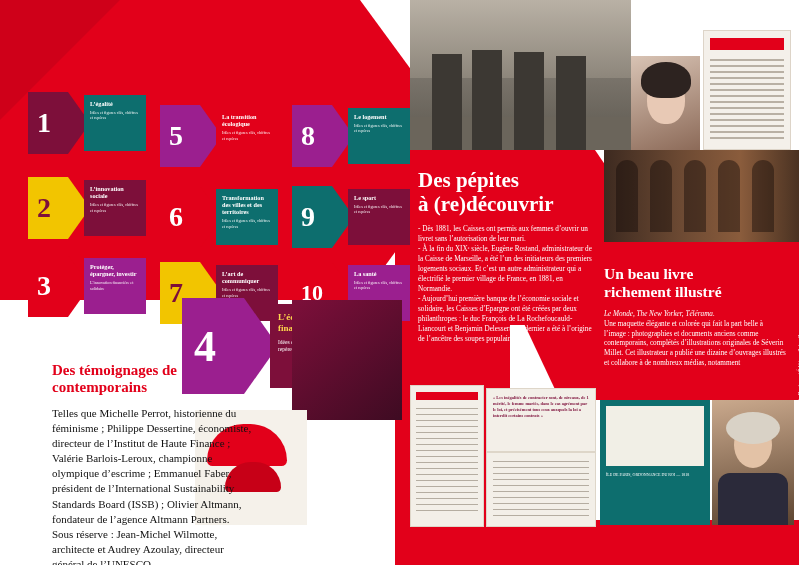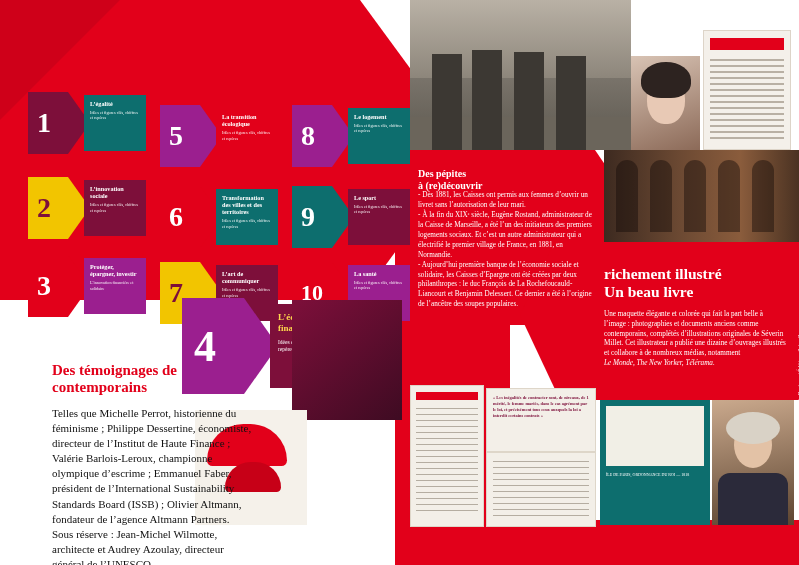--- a/index.html
+++ b/index.html
@@ -86,21 +86,21 @@
 
   
   .blk-title{font-weight:bold;line-height:1.15;}
   .blk-body{line-height:1.38;}
 
   #temoignages{position:absolute;left:52px;top:362px;width:200px;}
   #temoignages .blk-title{color:#e2001a;font-size:15px;margin-bottom:9px;}
   #temoignages .blk-body{color:#111;font-size:11px;}
 
   #pepites{position:absolute;left:418px;top:168px;width:180px;}
-  #pepites .blk-title{color:#ffffff;font-size:10px;}
+  #pepites .blk-title{color:#ffffff;font-size:21px;margin-bottom:9px;}
   #pepites .blk-body{color:#ffffff;font-size:7.2px;}
 
   #beaulivre{position:absolute;left:604px;top:265px;width:182px;}
   #beaulivre .blk-title{color:#ffffff;font-size:15.5px;margin-bottom:9px;}
   #beaulivre .blk-body{color:#ffffff;font-size:7.2px;}
   #beaulivre .ital{font-style:italic;}
 
   
   .photo{position:absolute;overflow:hidden;}
 
@@ -407,25 +407,25 @@
       <div>Des pépites</div>
       <div>à (re)découvrir</div>
     </div>
     <div class="blk-body" style="white-space:pre-line">- Dès 1881, les Caisses ont permis aux femmes d’ouvrir un livret sans l’autorisation de leur mari.
 - À la fin du XIXᵉ siècle, Eugène Rostand, administrateur de la Caisse de Marseille, a été l’un des initiateurs des premiers logements sociaux. Et c’est un autre administrateur qui a électrifié le premier village de France, en 1881, en Normandie.
 - Aujourd’hui première banque de l’économie sociale et solidaire, les Caisses d’Epargne ont été créées par deux philanthropes : le duc François de La Rochefoucauld-Liancourt et Benjamin Delessert. Ce dernier a été à l’origine de l’ancêtre des soupes populaires.</div>
   </div>
 
   <div id="beaulivre">
     <div class="blk-title">
+      <div>Un beau livre</div>
       <div>richement illustré</div>
-      <div>Un beau livre</div>
-    </div>
+    </div>
+    <div class="blk-body ital">Le Monde, The New Yorker, Télérama.</div>
     <div class="blk-body">Une maquette élégante et colorée qui fait la part belle à l’image : photographies et documents anciens comme contemporains, complétés d’illustrations originales de Séverin Millet. Cet illustrateur a publié une dizaine d’ouvrages illustrés et collabore à de nombreux médias, notamment</div>
-    <div class="blk-body ital">Le Monde, The New Yorker, Télérama.</div>
   </div>
 
   <div id="temoignages">
     <div class="blk-title">Des témoignages de contemporains</div>
     <div class="blk-body" style="white-space:pre-line">Telles que Michelle Perrot, historienne du féminisme ; Philippe Dessertine, économiste, directeur de l’Institut de Haute Finance ; Valérie Barlois-Leroux, championne olympique d’escrime ; Emmanuel Faber, président de l’International Sustainability Standards Board (ISSB) ; Olivier Altmann, fondateur de l’agence Altmann Partners.
 Sous réserve : Jean-Michel Wilmotte, architecte et Audrey Azoulay, directeur général de l’UNESCO.</div>
   </div>
 
   <div class="credit">Création graphique © Angèle Bochere / Éditions Schneller</div>
 

